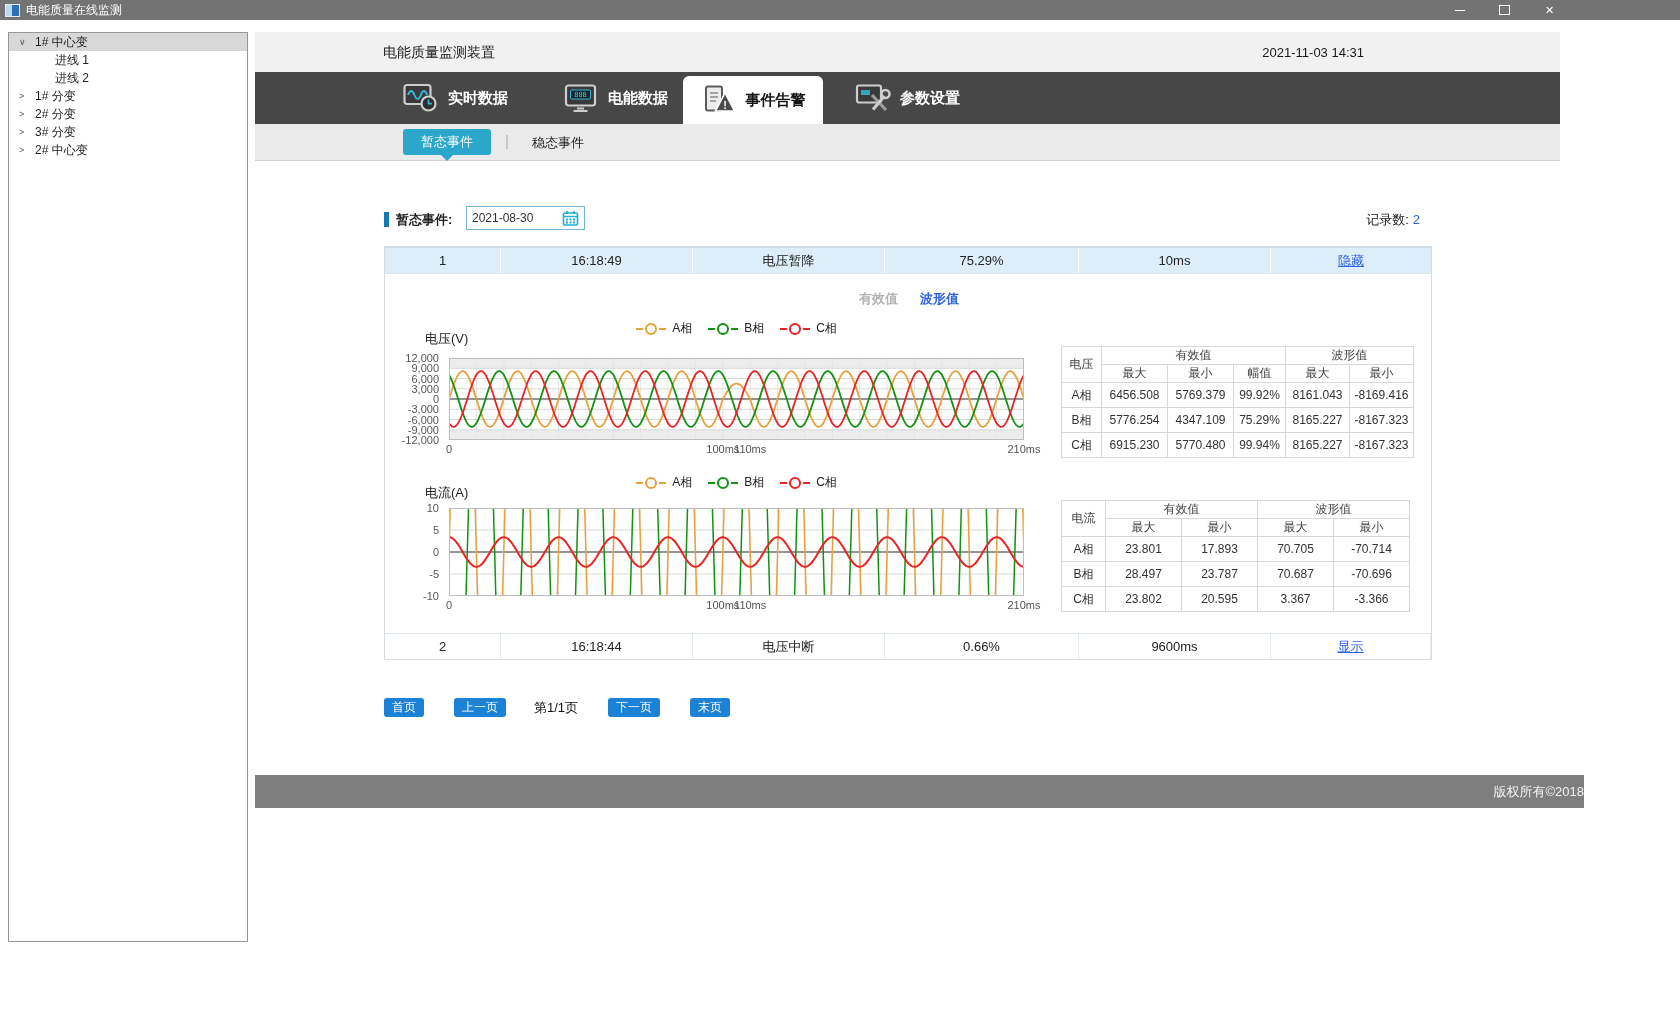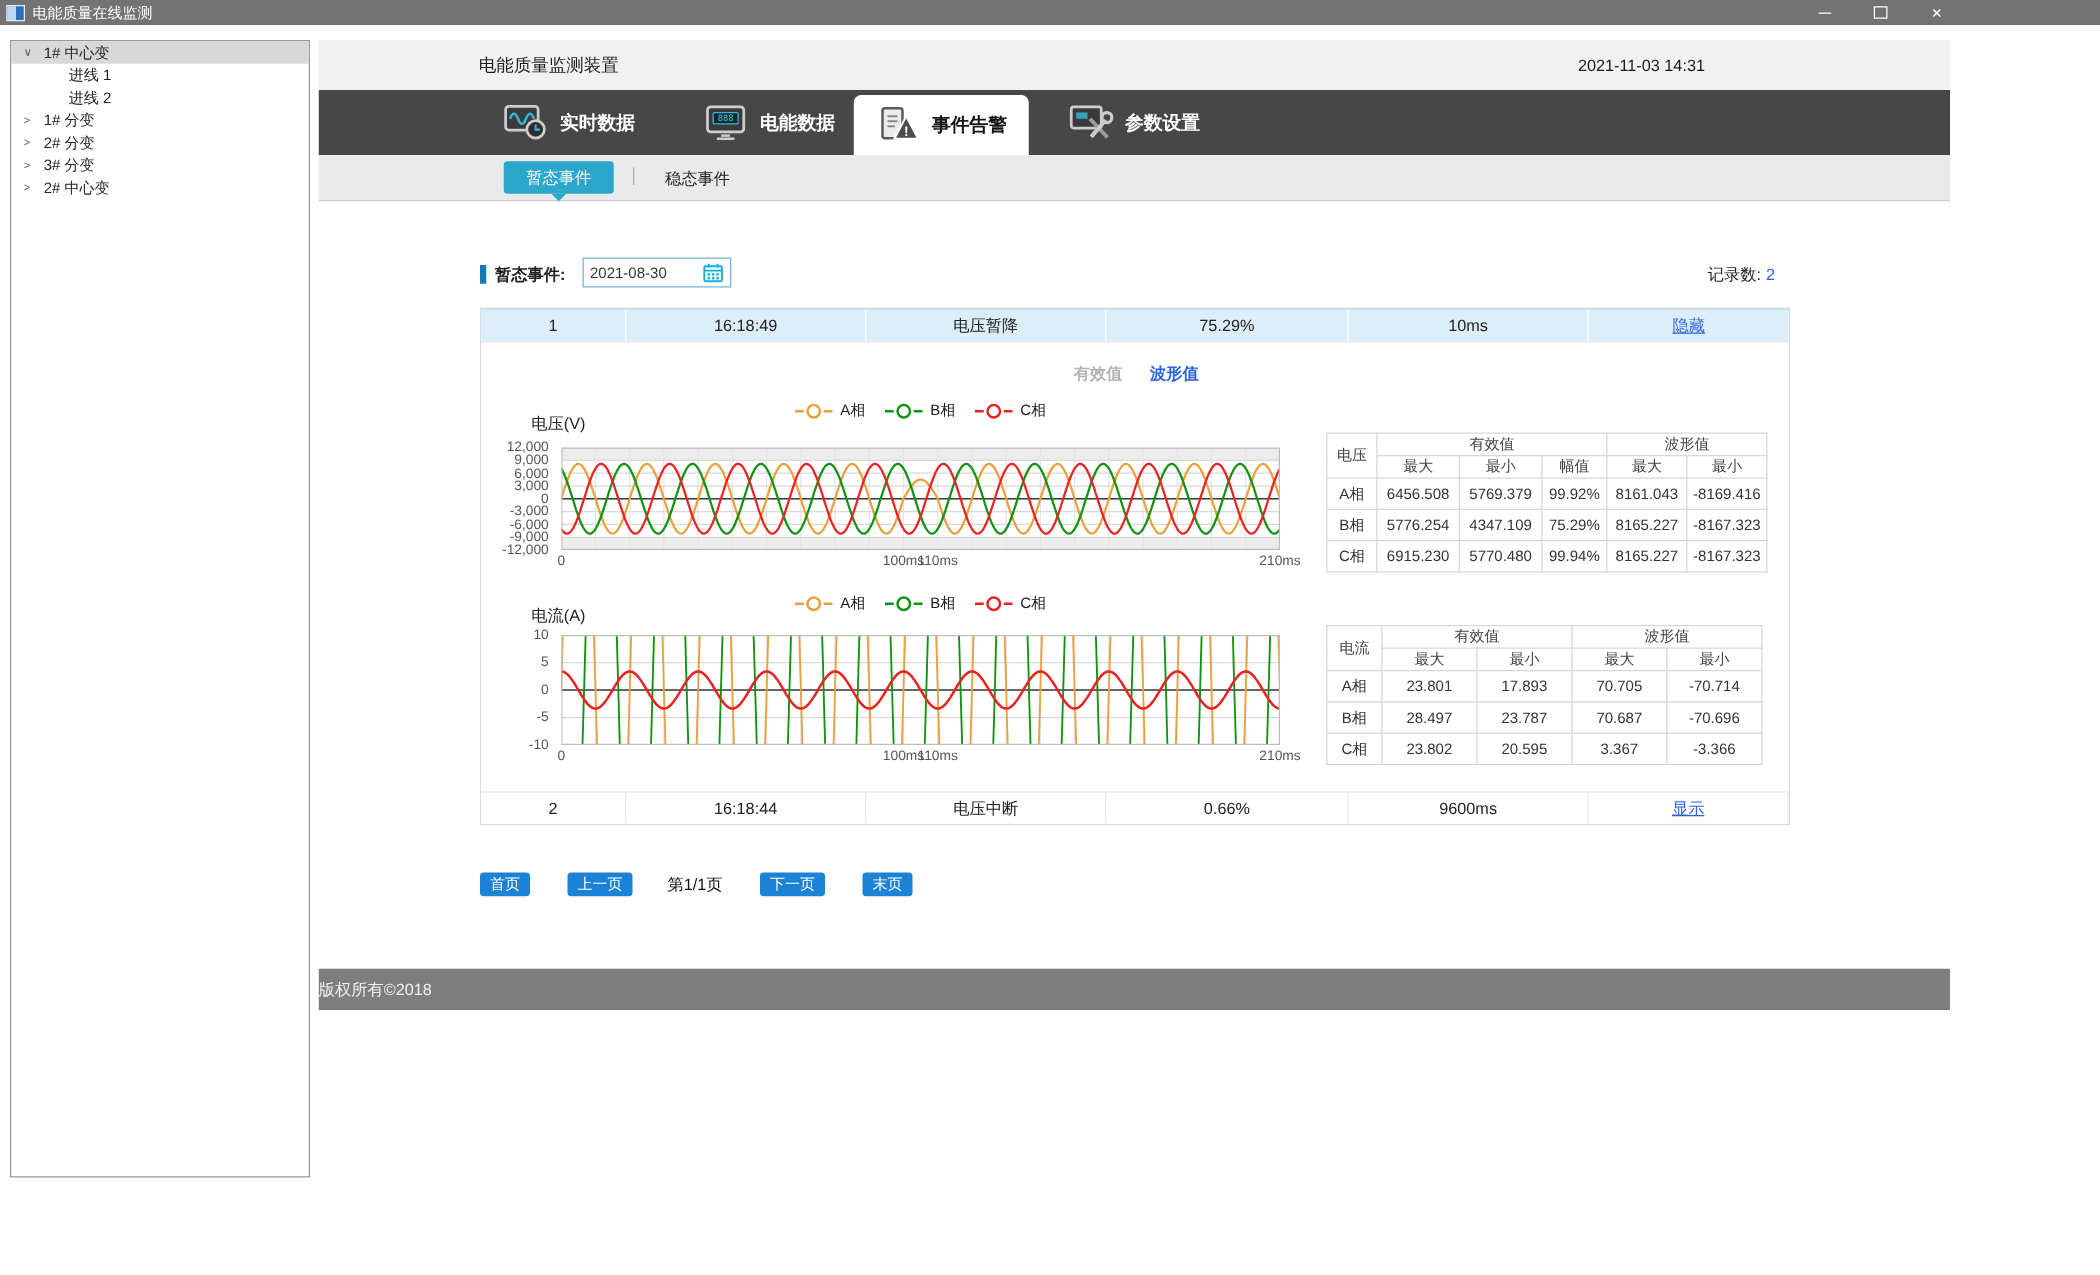--- a/index.html
+++ b/index.html
@@ -90,21 +90,21 @@
   .stats .grp{height:16px;color:#444;}
   .stats .sub td{height:17px;color:#444;}
   .stats .dat td{height:24px;}
   
   .pager{position:absolute;left:129px;top:666px;display:flex;align-items:center;font-size:13px;color:#111;gap:18px;}
   .pg-btn{background:#1b82d6;color:#fff;font-size:12px;height:19px;line-height:19px;padding:0 8px;border-radius:3px;
     margin-right:12px;cursor:pointer;}
   .pg-text{margin-right:12px;margin-left:-2px;}
   
   .footer{position:absolute;left:0;top:743px;width:1305px;height:33px;background:#7e7e7e;color:#f2f2f2;
-    font-size:13px;display:flex;align-items:center;justify-content:flex-start;}
+    font-size:13px;display:flex;align-items:center;justify-content:flex-end;padding-left:24px;}
 </style>
 </head>
 <body>
 
 <div class="titlebar">
   <span class="appicon"></span>
   <span>电能质量在线监测</span>
   <span class="winbtn min">
       <span class="minbar"></span>
     </span>

